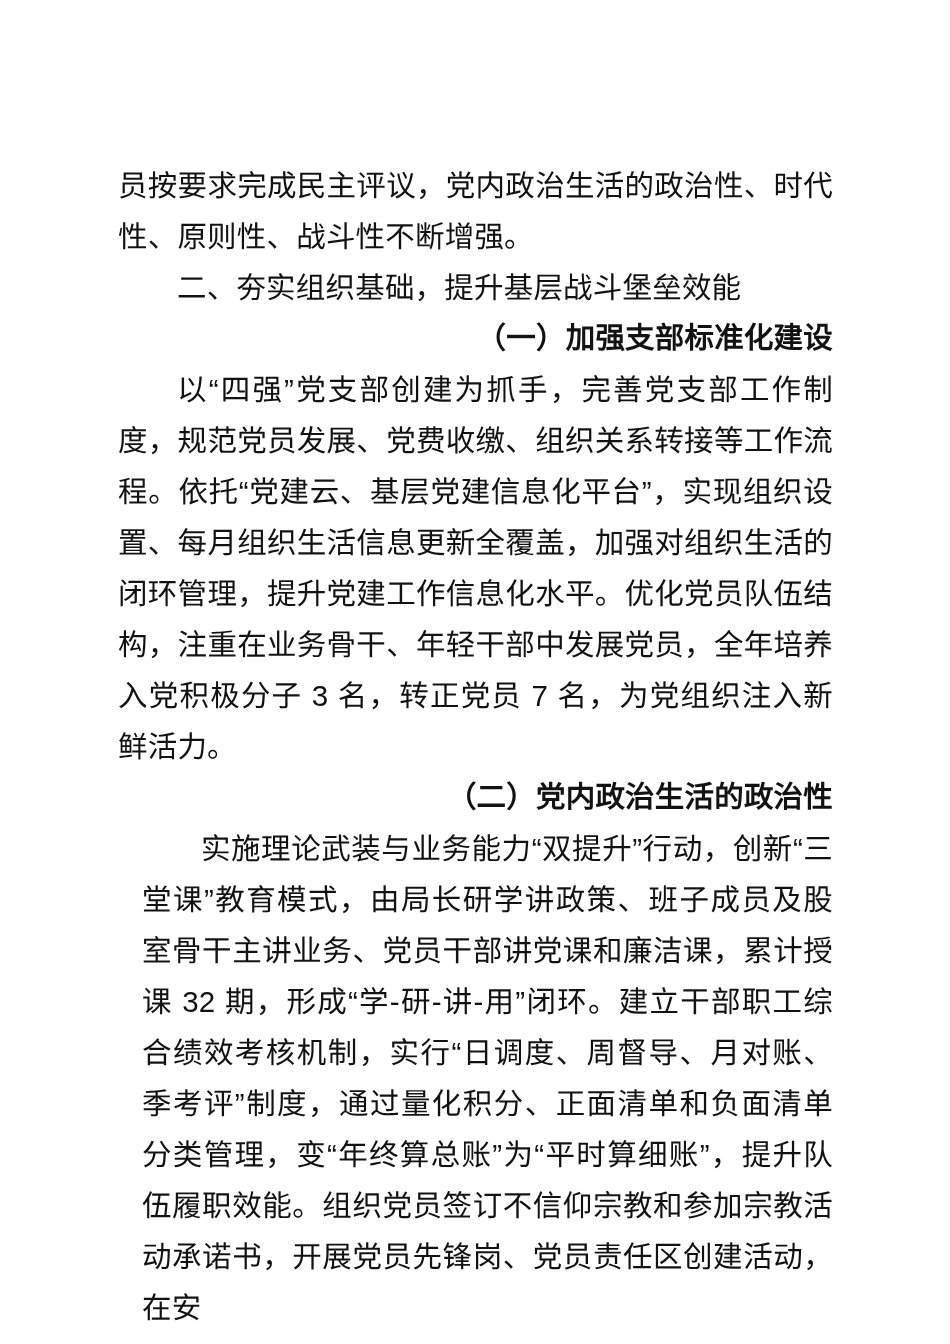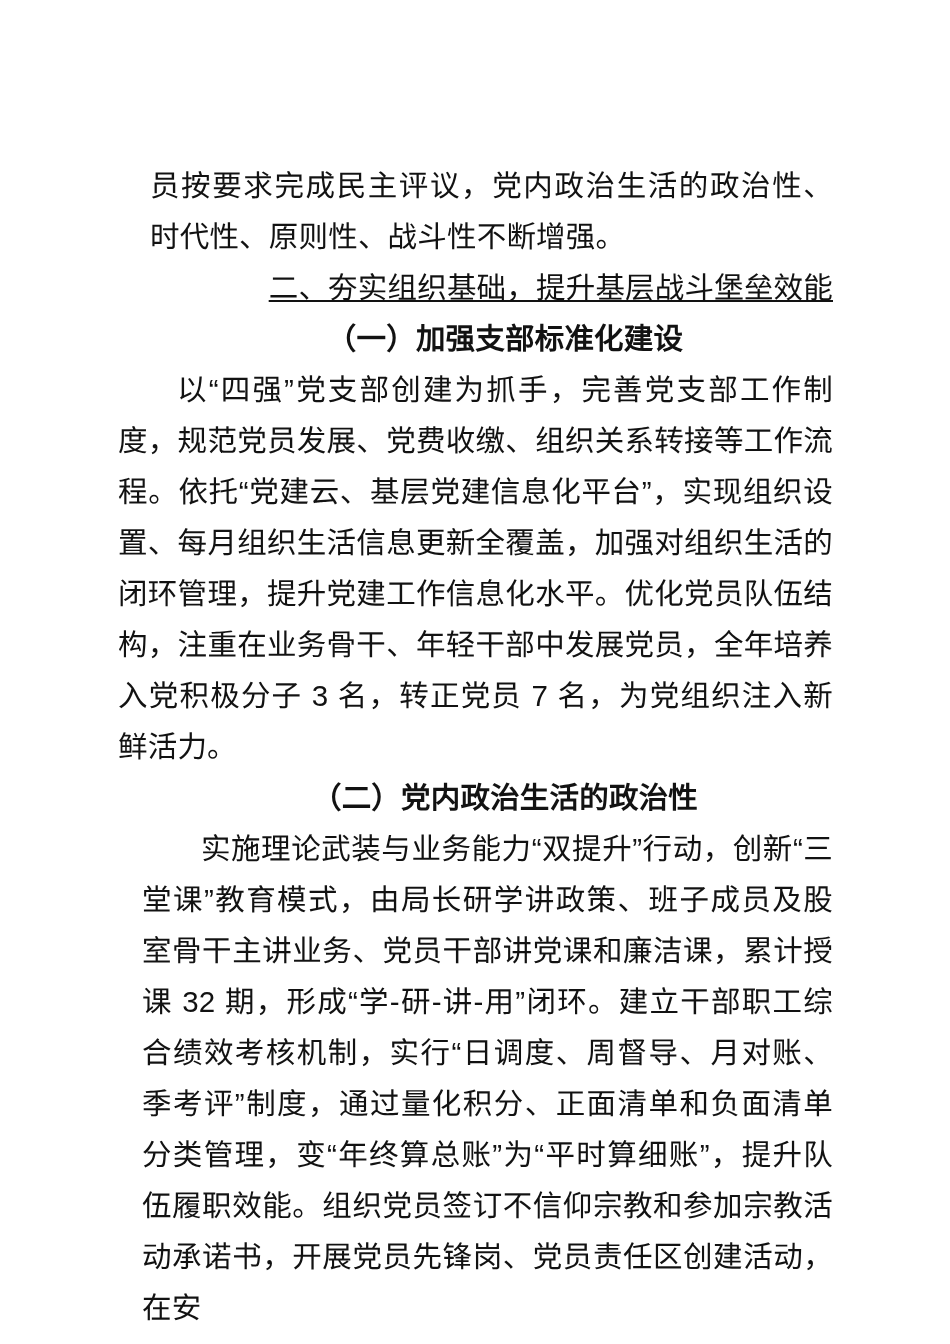--- a/index.html
+++ b/index.html
@@ -43,36 +43,35 @@
   }
 
   
   .para {
     text-indent: 2em;
   }
 
   
   .para.no-indent {
     text-indent: 0;
-    margin-left: 32px;
   }
 
   
   .heading-1 {
     text-indent: 2em;
     font-weight: 400;
-    text-align: right;
-    text-decoration: underline;
+    text-align: left;
   }
 
   
   .heading-2 {
     text-indent: 2em;
     font-weight: 700;
-    text-align: center;
+    text-align: right;
+    font-family: Liberation Serif, serif;
   }
 
   
   .para.tail {
     text-align: justify;
     margin-left: 24px;
   }
 </style>
 </head>
 <body>

